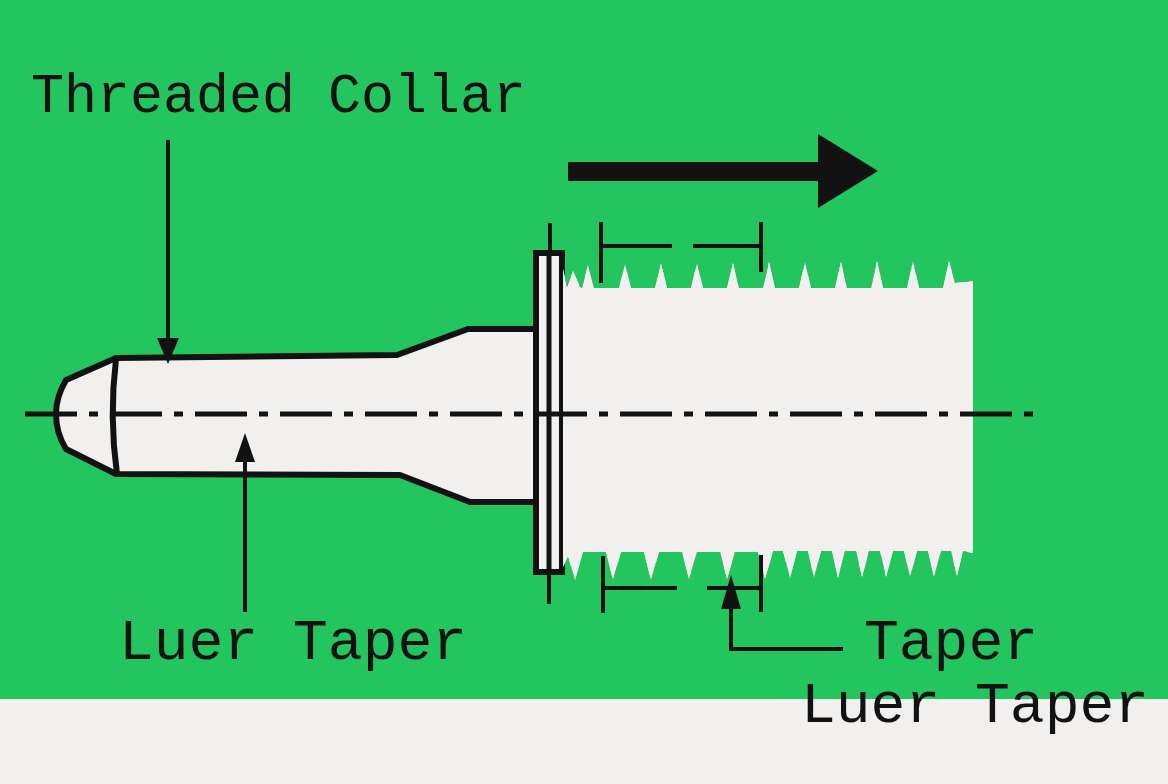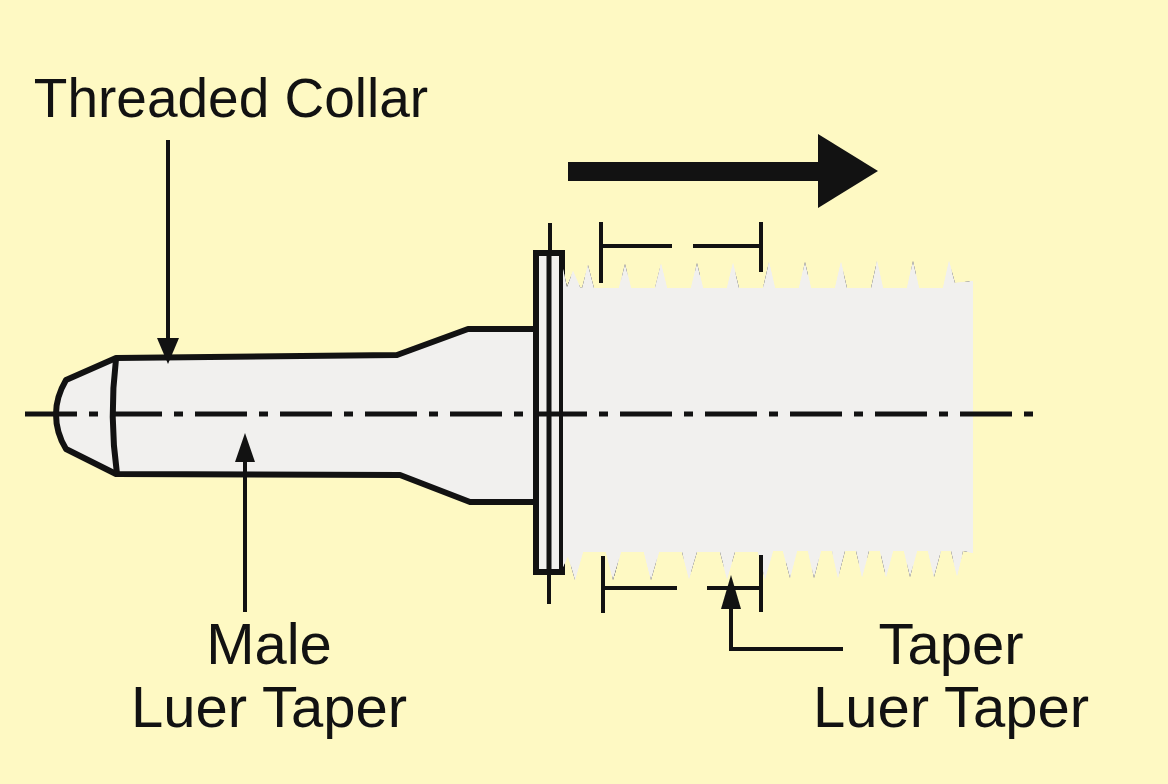--- a/index.html
+++ b/index.html
@@ -4,22 +4,23 @@
 <style>
   html,body{margin:0;padding:0;}
   body{
     width:1168px;height:784px;
     background:#f1f0ee;
     font-family:"Liberation Sans", sans-serif;
     overflow:hidden;
   }
   .canvas{
     position:relative;
-    width:1168px;height:784px;
-    background:#fef9c3;
+    width:1168px;height:699px;
+    background:#22c55e;
+    font-family:Liberation Mono, monospace;
   }
   svg.drawing{position:absolute;left:0;top:0;}
   .label{
     position:absolute;
     color:#121212;
     text-align:center;
     white-space:nowrap;
   }
   .label-top{
     left:31px;top:68px;width:400px;
@@ -184,21 +185,20 @@
       <rect x="568" y="162" width="252" height="19"></rect>
       <polygon points="818,134 878,171 818,208"></polygon>
     </g>
   </svg>
 
   <div class="label label-top">
     <span>Threaded Collar</span>
   </div>
 
   <div class="label label-bottom label-male">
-    <div>Male</div>
     <div>Luer Taper</div>
   </div>
 
   <div class="label label-bottom label-female">
     <div>Taper</div>
     <div>Luer Taper</div>
   </div>
 
 </div>
 

